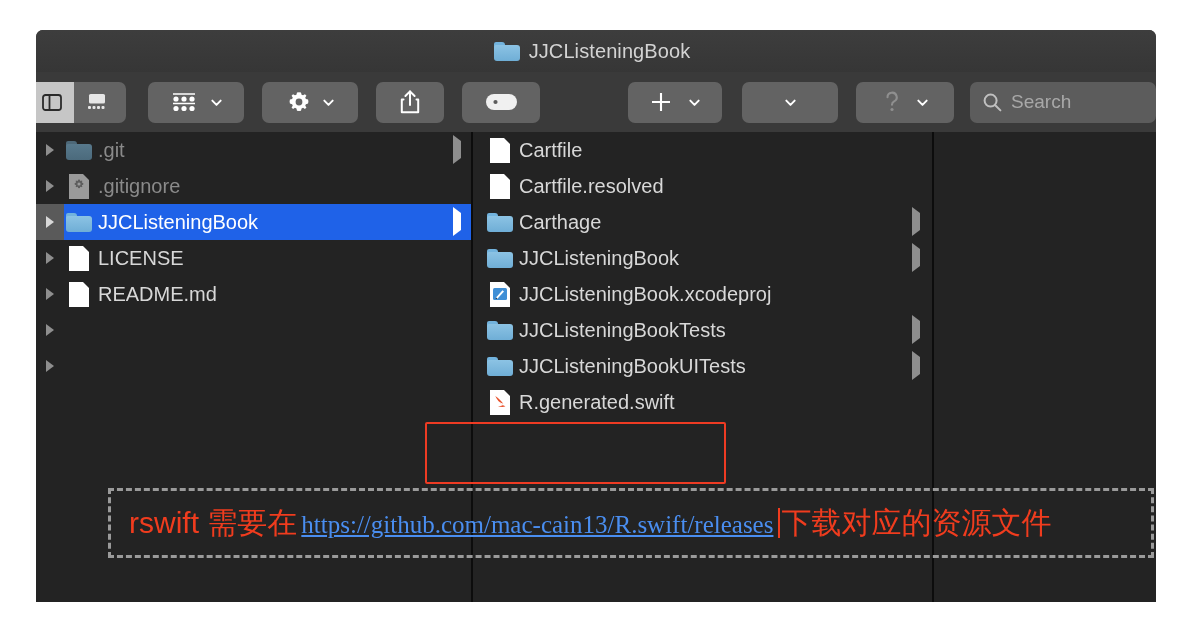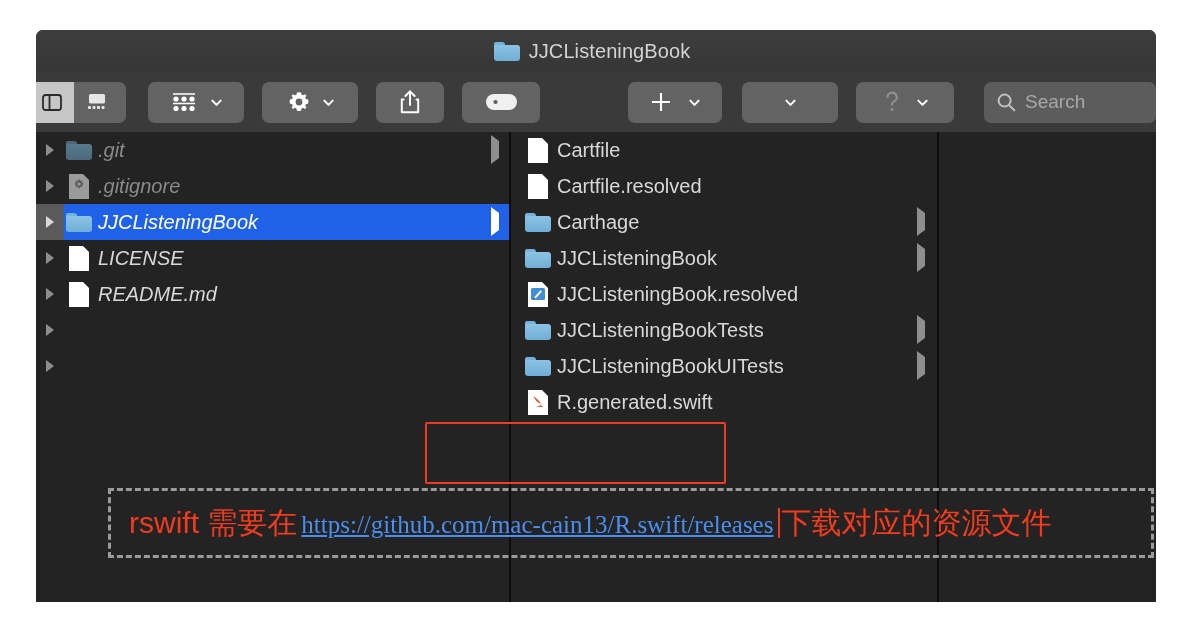--- a/index.html
+++ b/index.html
@@ -147,22 +147,22 @@
     display: flex;
     background: #232323;
   }
   .col {
     position: relative;
     height: 100%;
     border-right: 2px solid #0c0c0c;
     box-sizing: border-box;
     overflow: hidden;
   }
-  .col.c1 { width: 475px; font-style: italic; }
-  .col.c2 { width: 428px; }
+  .col.c1 { width: 437px; }
+  .col.c2 { width: 461px; }
   .col.c3 { flex: 1; border-right: none; }
 
   .row {
     position: relative;
     height: 36px;
     display: flex;
     align-items: center;
     padding-left: 0;
     box-sizing: border-box;
   }
@@ -391,21 +391,21 @@
       <div class="tb-btn" style="margin-left:18px; width:98px; gap:14px;">
         <svg width="20" height="26" viewBox="0 0 20 26">
           <path d="M5.5 8.2 a4.6 4.6 0 1 1 6.6 4.2 c-1.6 .9 -2.1 1.8 -2.1 3.4" fill="none" stroke="#8f8f8f" stroke-width="2.1" stroke-linecap="round"></path>
           <circle cx="10" cy="20.5" r="1.6" fill="#8f8f8f"></circle>
         </svg>
         <svg class="caret" viewBox="0 0 14 14">
           <path d="M2.5 5 L7 9.6 L11.5 5" fill="none" stroke="#ffffff" stroke-width="2.1" stroke-linecap="round" stroke-linejoin="round"></path>
         </svg>
       </div>
 
-      <div class="search" style="margin-left:30px;">
+      <div class="search" style="margin-left:16px;">
         <svg width="20" height="20" viewBox="0 0 20 20">
           <circle cx="8.6" cy="8.6" r="6" fill="none" stroke="#c0c0c0" stroke-width="2"></circle>
           <line x1="13" y1="13" x2="18.4" y2="18.4" stroke="#c0c0c0" stroke-width="2" stroke-linecap="round"></line>
         </svg>
         <span class="ph">Search</span>
       </div>
     </div>
 
     <div class="columns">
 
@@ -532,21 +532,21 @@
             <span class="doc">
                 <span class="glyph">
               <svg width="16" height="16" viewBox="0 0 16 16">
                 <rect x="1" y="2" width="14" height="12" rx="1.5" fill="#3f8fd6"></rect>
                 <path d="M4 11.5 L10.5 4.2 L12 5.6 L5.4 12.8 z" fill="#ffffff"></path>
                 <path d="M3.6 12.9 L5.3 12.7 L4.2 11.6 z" fill="#2b2b2b"></path>
               </svg>
             </span>
               </span>
           </span>
-          <span class="label">JJCListeningBook.resolved</span>
+          <span class="label">JJCListeningBook.xcodeproj</span>
         </div>
 
         <div class="row">
           <span class="icon">
             <span class="folder">
                 <span class="tab"></span>
                 <span class="body"></span>
               </span>
           </span>
           <span class="label">JJCListeningBookTests</span>

